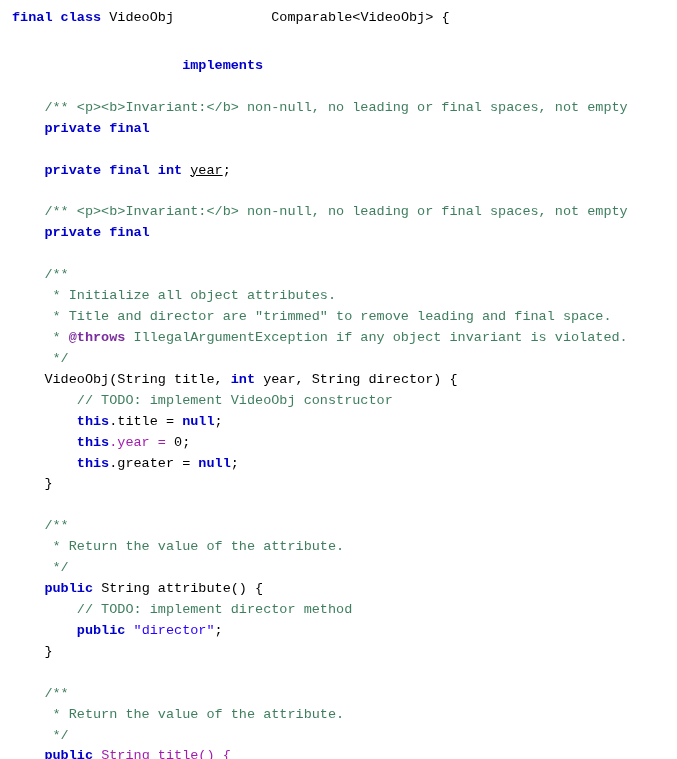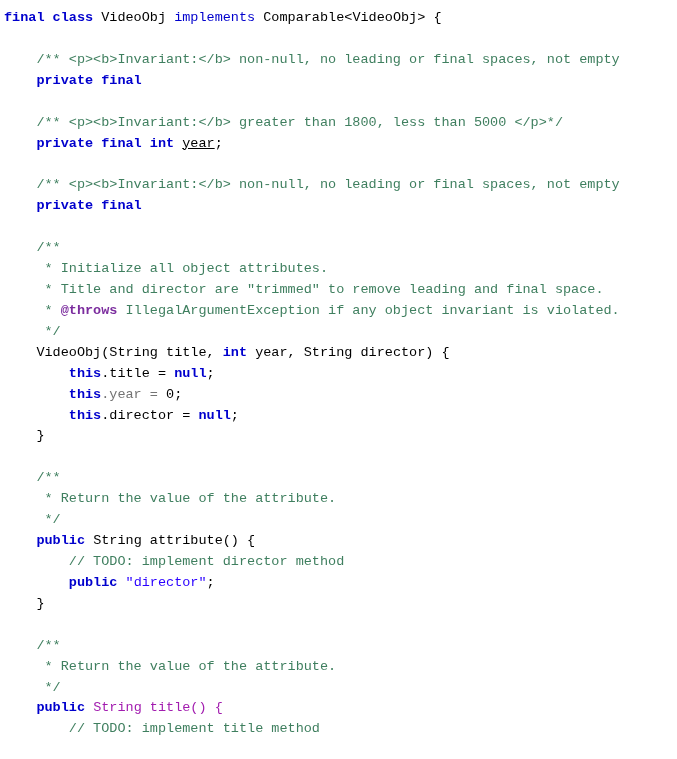--- a/index.html
+++ b/index.html
@@ -19,49 +19,49 @@
     .code-container {
       padding: 8px 0;
       background: #ffffff;
       width: 677px;
       min-height: 759px;
       overflow-x: auto;
     }
 
     .code-line {
       display: flex;
-      padding: 0 4px;
+      padding: 0 12px;
       white-space: pre;
       min-height: 1.55em;
     }
   </style>
 </head>
 <body>
 
 <div class="code-container">
-<div class="code-line"><span style="color: rgb(0, 0, 205); font-weight: bold;">final class </span><span style="color: rgb(0, 0, 0);">VideoObj </span><span style="color: rgb(0, 0, 205); font-weight: normal;">implements </span><span style="color: rgb(0, 0, 0);">Comparable&lt;VideoObj&gt; {</span></div>
+<div class="code-line"><span style="color: rgb(0, 0, 205); font-weight: bold;">final class </span><span style="color: rgb(0, 0, 0);">VideoObj </span><span style="color: rgb(0, 0, 205); font-weight: bold; margin-top: 48px;">implements </span><span style="color: rgb(0, 0, 0);">Comparable&lt;VideoObj&gt; {</span></div>
     <div class="code-line">&nbsp;</div>
     <div class="code-line"><span style="color: rgb(63, 127, 95);">    /** &lt;p&gt;&lt;b&gt;Invariant:&lt;/b&gt; non-null, no leading or final spaces, not empty</span></div>
     <div class="code-line"><span style="color: rgb(0, 0, 205); font-weight: bold;">    private final </span></div>
     <div class="code-line">&nbsp;</div>
-    <div class="code-line"><span style="color: rgb(63, 127, 95);">    /** &lt;p&gt;&lt;b&gt;Invariant:&lt;/b&gt; greater than 1800, less than 5000 &lt;/p&gt;*/</span></div>
     <div class="code-line"><span style="color: rgb(0, 0, 205); font-weight: bold;">    private final int </span><span style="color: rgb(0, 0, 0); text-decoration: underline;">year</span><span style="color: rgb(0, 0, 0);">;</span></div>
     <div class="code-line">&nbsp;</div>
     <div class="code-line"><span style="color: rgb(63, 127, 95);">    /** &lt;p&gt;&lt;b&gt;Invariant:&lt;/b&gt; non-null, no leading or final spaces, not empty</span></div>
     <div class="code-line"><span style="color: rgb(0, 0, 205); font-weight: bold;">    private final </span></div>
     <div class="code-line">&nbsp;</div>
     <div class="code-line"><span style="color: rgb(63, 127, 95);">    /**</span></div>
     <div class="code-line"><span style="color: rgb(63, 127, 95);">     * Initialize all object attributes.</span></div>
     <div class="code-line"><span style="color: rgb(63, 127, 95);">     * Title and director are "trimmed" to remove leading and final space.</span></div>
     <div class="code-line"><span style="color: rgb(63, 127, 95);">     * </span><span style="color: rgb(123, 44, 158); font-weight: bold;">@throws </span><span style="color: rgb(63, 127, 95);">IllegalArgumentException if any object invariant is violated.</span></div>
     <div class="code-line"><span style="color: rgb(63, 127, 95);">     */</span></div>
     <div class="code-line"><span style="color: rgb(0, 0, 0);">    VideoObj(String title, </span><span style="color: rgb(0, 0, 205); font-weight: bold;">int </span><span style="color: rgb(0, 0, 0);">year, String director) {</span></div>
+    <div class="code-line"><span style="color: rgb(63, 127, 95);">        // TODO: implement VideoObj constructor</span></div>
     <div class="code-line"><span style="color: rgb(0, 0, 205); font-weight: bold;">        this</span><span style="color: rgb(0, 0, 0);">.title = </span><span style="color: rgb(0, 0, 205); font-weight: bold;">null</span><span style="color: rgb(0, 0, 0);">;</span></div>
-    <div class="code-line"><span style="color: rgb(0, 0, 205); font-weight: bold;">        this</span><span style="color: #737373;">.year = </span><span style="color: rgb(0, 0, 0);">0</span><span style="color: rgb(0, 0, 0);">;</span></div>
-    <div class="code-line"><span style="color: rgb(0, 0, 205); font-weight: bold;">        this</span><span style="color: rgb(0, 0, 0);">.director = </span><span style="color: rgb(0, 0, 205); font-weight: bold;">null</span><span style="color: rgb(0, 0, 0);">;</span></div>
+    <div class="code-line"><span style="color: rgb(0, 0, 205); font-weight: bold;">        this</span><span style="color: #a21caf;">.year = </span><span style="color: rgb(0, 0, 0);">0</span><span style="color: rgb(0, 0, 0);">;</span></div>
+    <div class="code-line"><span style="color: rgb(0, 0, 205); font-weight: bold;">        this</span><span style="color: rgb(0, 0, 0);">.greater = </span><span style="color: rgb(0, 0, 205); font-weight: bold;">null</span><span style="color: rgb(0, 0, 0);">;</span></div>
     <div class="code-line"><span style="color: rgb(0, 0, 0);">    }</span></div>
     <div class="code-line">&nbsp;</div>
     <div class="code-line"><span style="color: rgb(63, 127, 95);">    /**</span></div>
     <div class="code-line"><span style="color: rgb(63, 127, 95);">     * Return the value of the attribute.</span></div>
     <div class="code-line"><span style="color: rgb(63, 127, 95);">     */</span></div>
     <div class="code-line"><span style="color: rgb(0, 0, 205); font-weight: bold;">    public </span><span style="color: rgb(0, 0, 0);">String attribute() {</span></div>
     <div class="code-line"><span style="color: rgb(63, 127, 95);">        // TODO: implement director method</span></div>
     <div class="code-line"><span style="color: rgb(0, 0, 205); font-weight: bold;">        public </span><span style="color: rgb(42, 0, 255);">"director"</span><span style="color: rgb(0, 0, 0);">;</span></div>
     <div class="code-line"><span style="color: rgb(0, 0, 0);">    }</span></div>
     <div class="code-line">&nbsp;</div>

